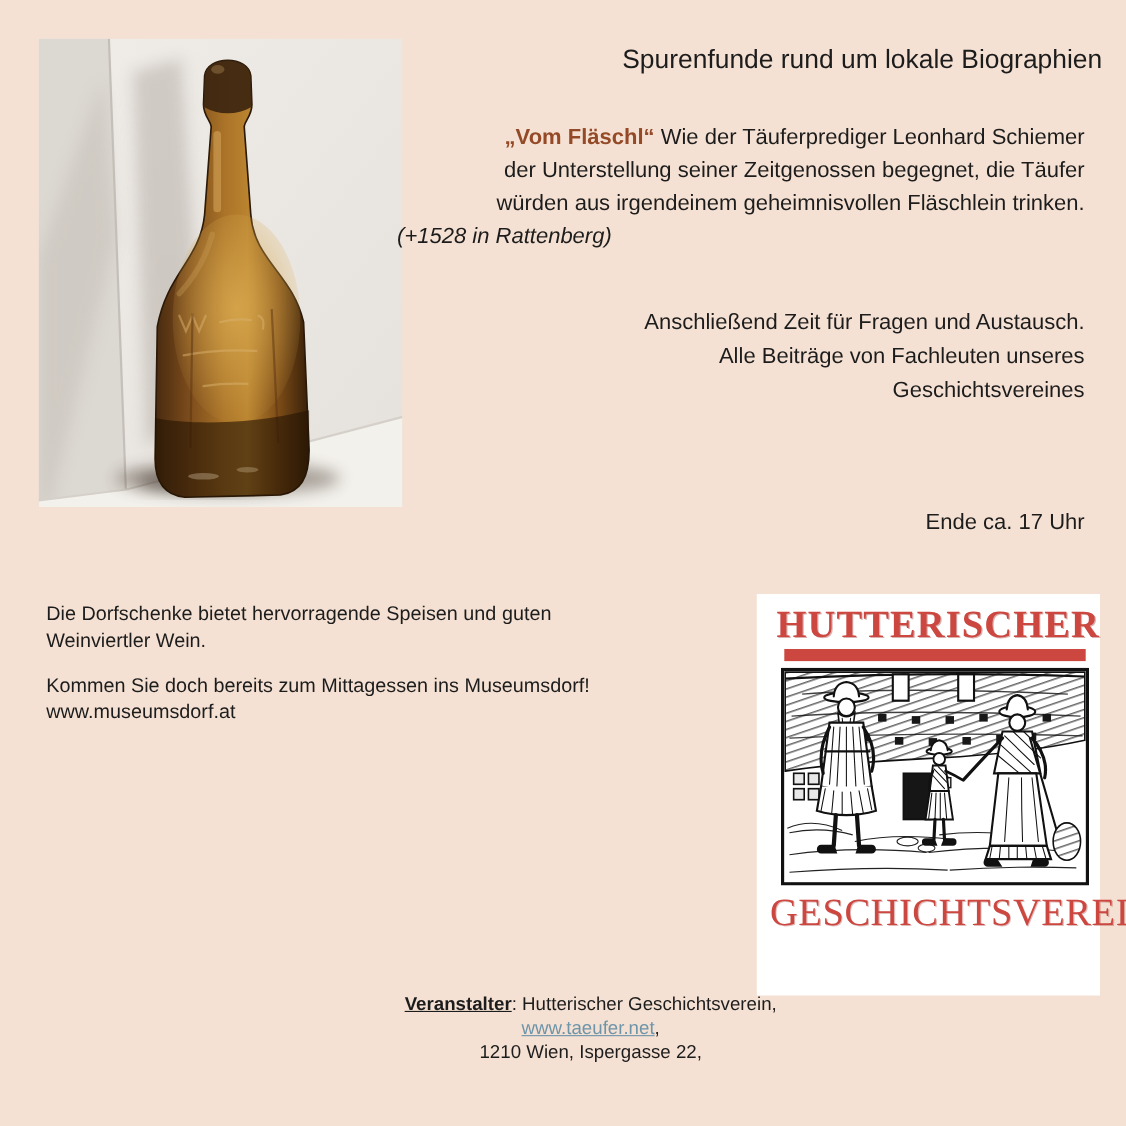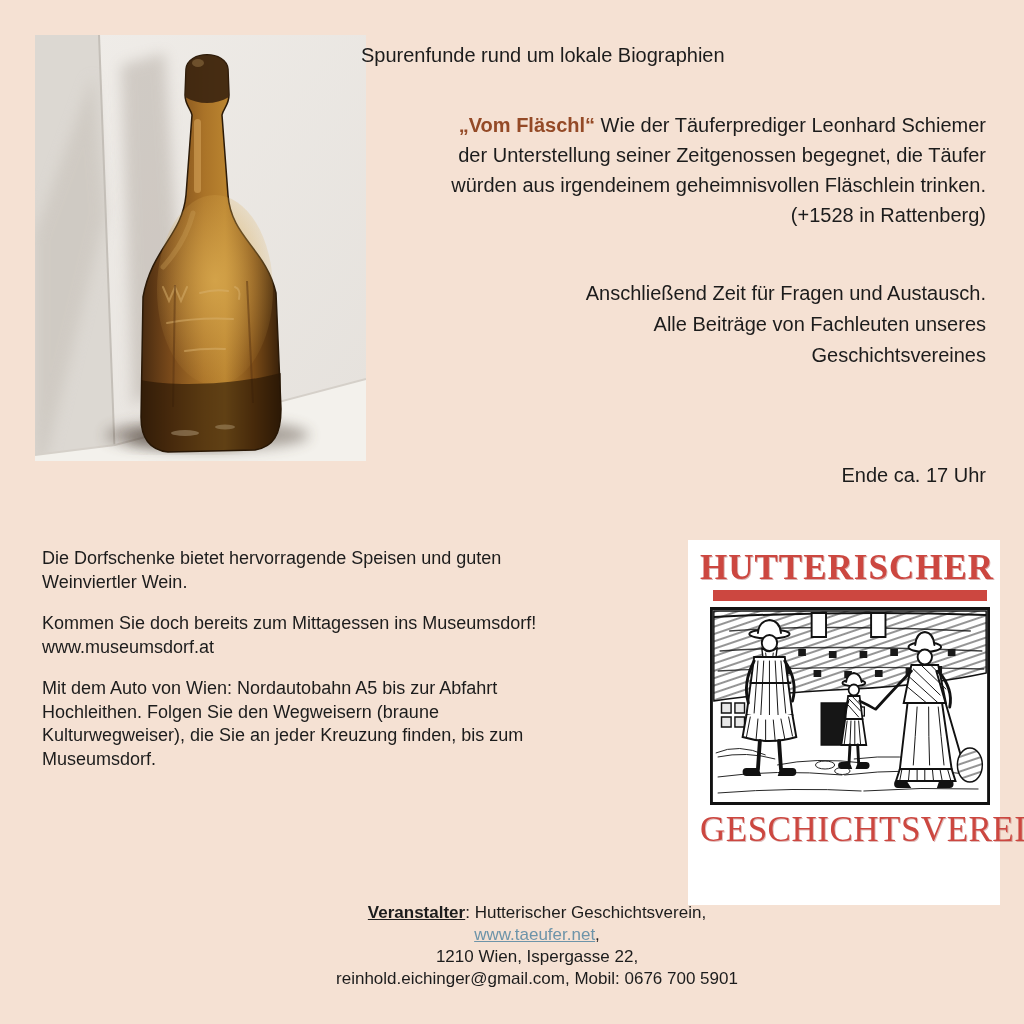--- a/index.html
+++ b/index.html
@@ -19,46 +19,46 @@
     overflow:hidden;
   }
   .canvas{position:absolute;inset:0;width:1024px;height:1024px;}
 
   
   .photo{position:absolute;left:35px;top:35px;width:331px;height:426px;overflow:hidden;}
   .photo svg{display:block;width:100%;height:100%;}
 
   
   .headline{
-    position:absolute;top:42px;right:43px;width:620px;
-    font-size:20px;line-height:26px;
+    position:absolute;top:42px;right:22px;width:620px;
+    font-size:24px;line-height:26px;text-align:right;
   }
   .intro-block{
     position:absolute;top:110px;right:38px;width:625px;
     font-size:20px;line-height:30px;text-align:right;white-space:pre-line;
   }
   .intro-block .lead{font-weight:bold;color:var(--accent-brown);}
-  .intro-note{text-align:right;}
+  .intro-note{text-align:left;font-style:italic;}
   .followup{
     position:absolute;top:278px;right:38px;width:560px;
     font-size:20px;line-height:31px;text-align:right;white-space:pre-line;
   }
   .endtime{
     position:absolute;top:464px;right:38px;width:400px;
     font-size:20px;text-align:right;
   }
 
   
   .visit{position:absolute;left:42px;top:547px;width:635px;font-size:18px;line-height:23.5px;}
   .visit p{white-space:pre-line;margin:0 0 18px 0;}
 
   
   .logo{
     position:absolute;left:688px;top:540px;width:312px;height:365px;
-    background:#ffffff;text-align:left;padding-left:12px;
+    background:#ffffff;text-align:right;padding-left:12px;
   }
   .logo-top{
     margin-top:10px;
     font-family:"Liberation Serif",serif;font-weight:bold;
     font-size:35px;line-height:36px;letter-spacing:1px;color:var(--logo-red);
     text-shadow:1px 1px 0 rgba(150,30,25,.35);
   }
   .logo-bar{height:11px;margin:4px 13px 6px 13px;background:var(--logo-red);}
   .logo-art{margin:0 10px;height:198px;}
   .logo-art svg{display:block;width:100%;height:100%;}
@@ -152,24 +152,20 @@
 Alle Beiträge von Fachleuten unseres
 Geschichtsvereines</div>
 
   <div class="endtime">Ende ca. 17 Uhr</div>
 
   <div class="visit">
     <p>Die Dorfschenke bietet hervorragende Speisen und guten
 Weinviertler Wein.</p>
     <p>Kommen Sie doch bereits zum Mittagessen ins Museumsdorf!
 www.museumsdorf.at</p>
-    <p>Mit dem Auto von Wien: Nordautobahn A5 bis zur Abfahrt
-Hochleithen. Folgen Sie den Wegweisern (braune
-Kulturwegweiser), die Sie an jeder Kreuzung finden, bis zum
-Museumsdorf.</p>
   </div>
 
   <div class="logo">
     <div class="logo-top">HUTTERISCHER</div>
     <div class="logo-bar"></div>
     <div class="logo-art">
       <svg viewBox="0 0 292 198" preserveAspectRatio="none">
         <defs>
           <pattern id="th" width="7" height="7" patternUnits="userSpaceOnUse" patternTransform="rotate(-18)">
             <rect width="7" height="7" fill="#fff"></rect>
@@ -319,16 +315,15 @@
         </g>
       </svg>
     </div>
     <div class="logo-bottom">GESCHICHTSVEREIN</div>
   </div>
 
   <div class="footer">
     <div><span class="underline">Veranstalter</span><span>: Hutterischer Geschichtsverein,</span></div>
     <div><a href="#">www.taeufer.net</a><span>,</span></div>
     <div>1210 Wien, Ispergasse 22,</div>
-    <div>reinhold.eichinger@gmail.com, Mobil: 0676 700 5901</div>
   </div>
 
 </div>
 
 </body></html>

